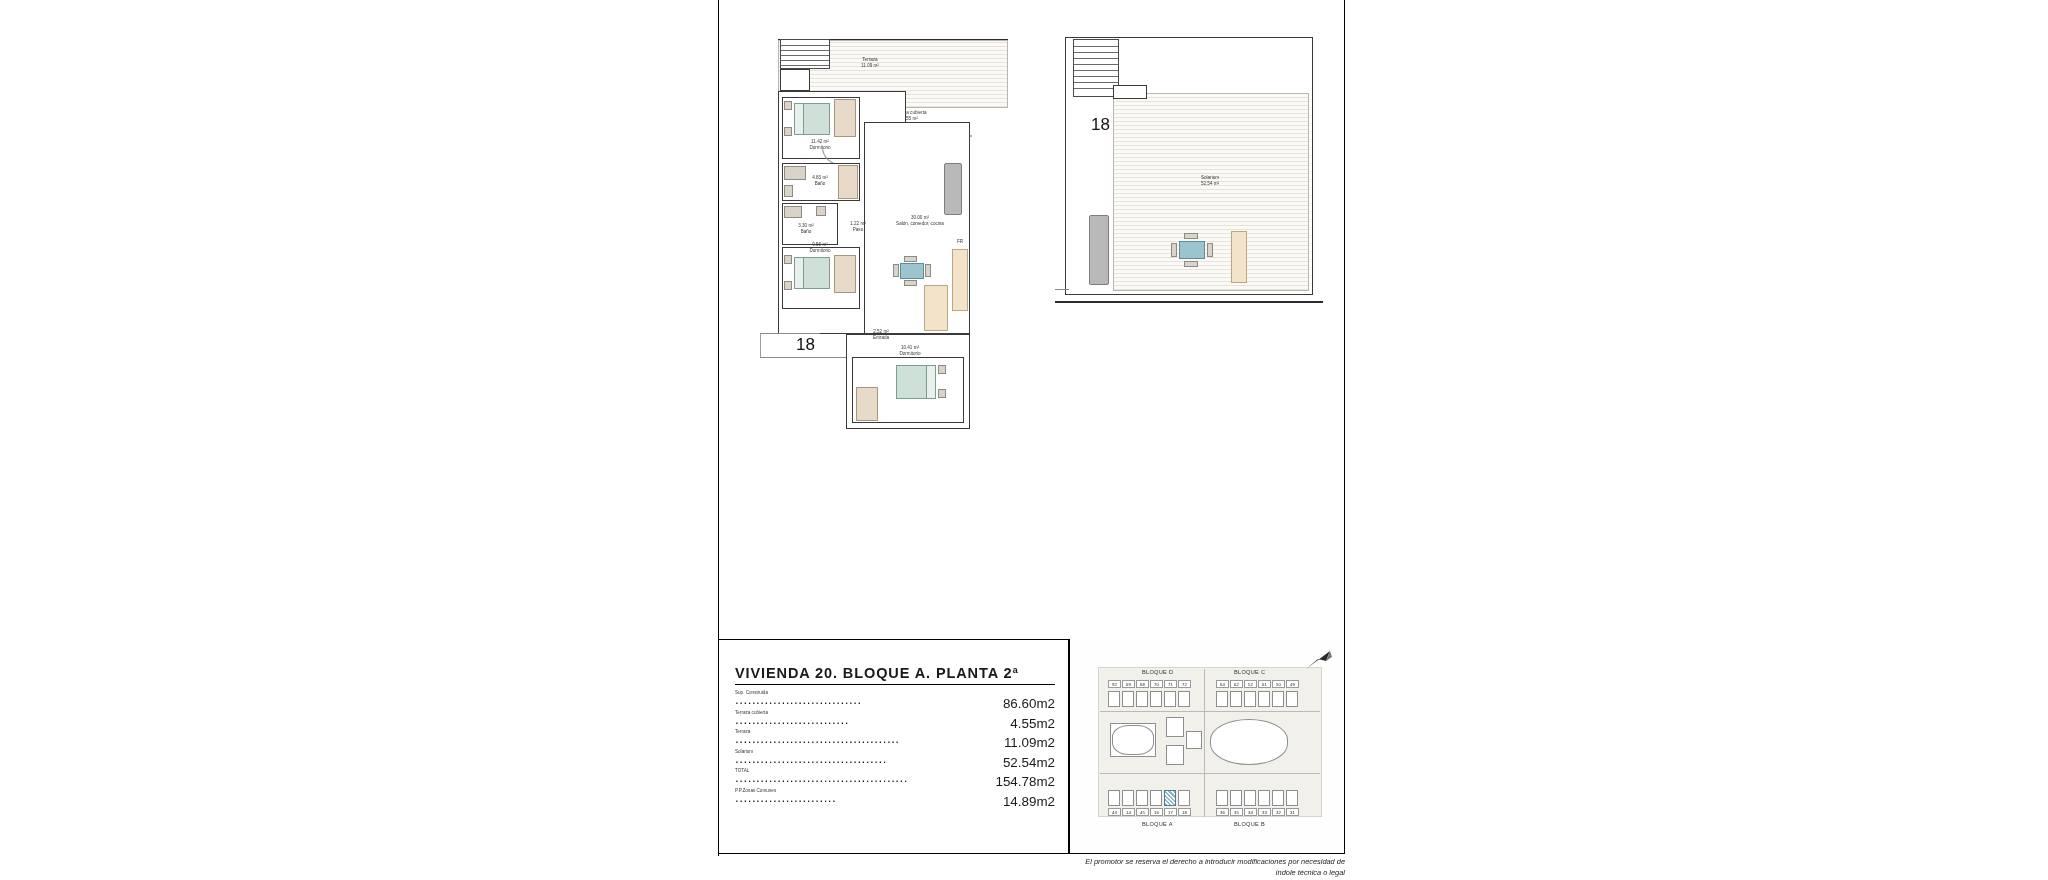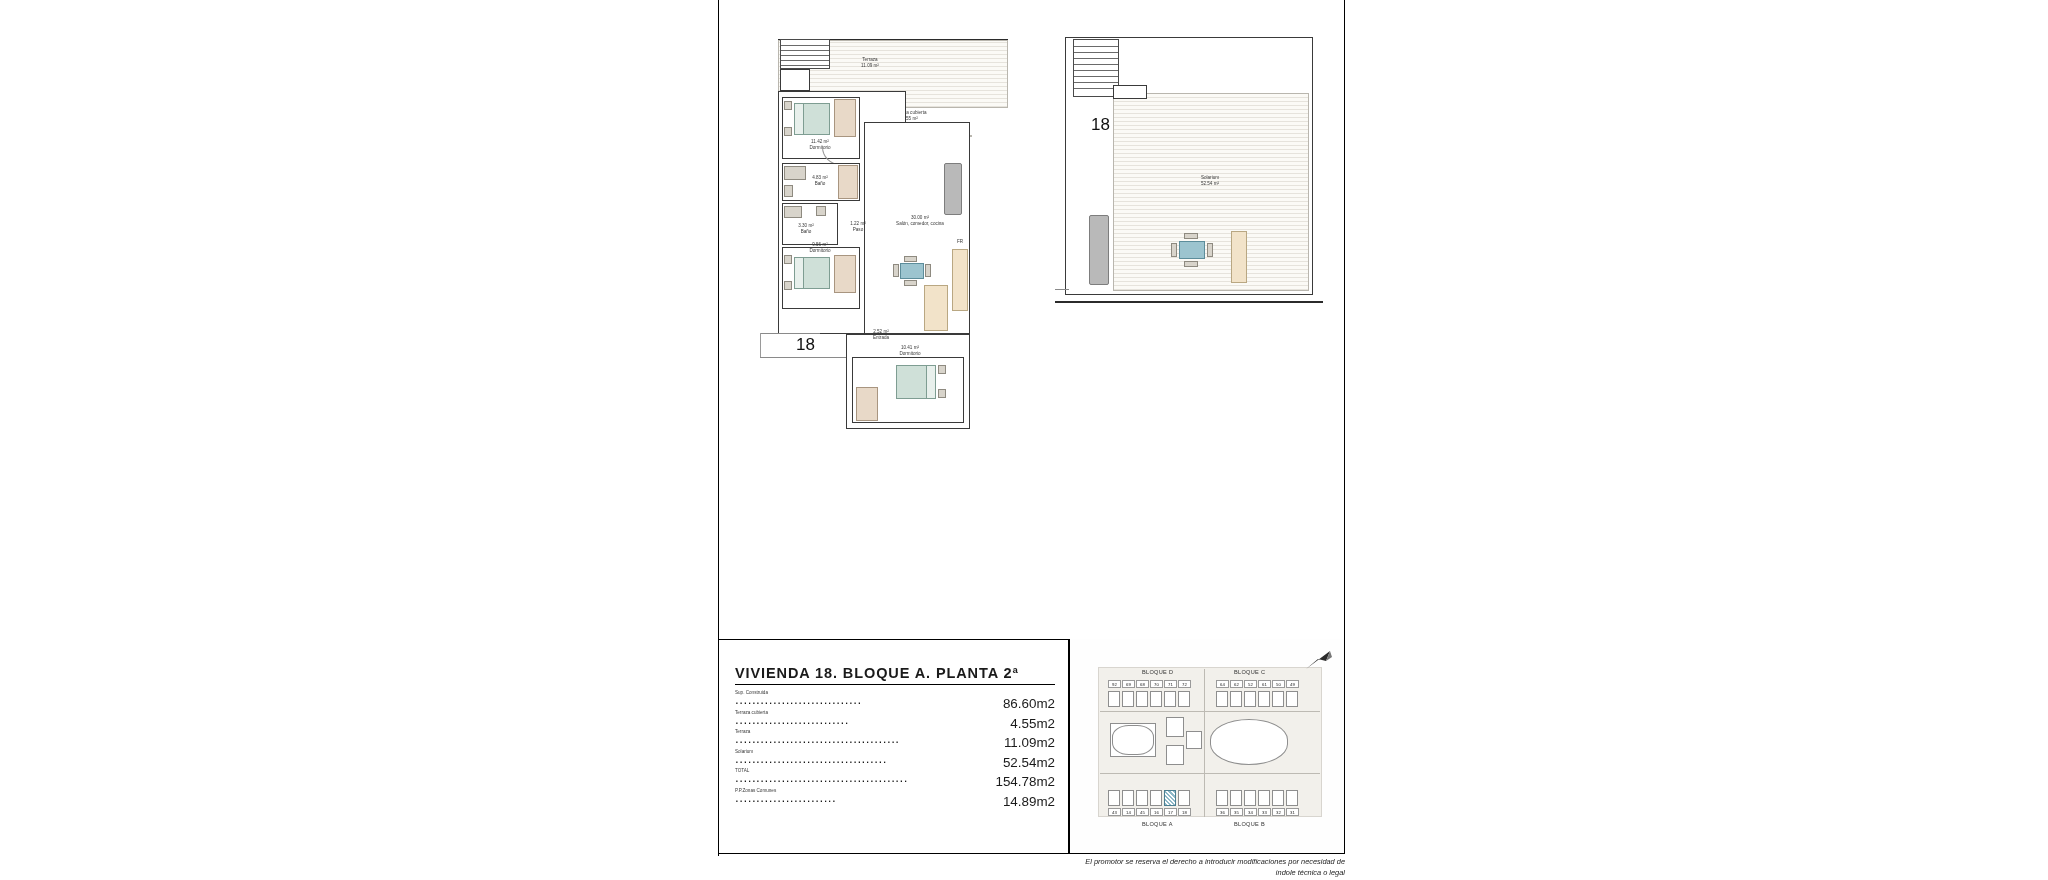--- a/index.html
+++ b/index.html
@@ -441,21 +441,21 @@
     <div class="chair" style="left:129px;top:198px;width:14px;height:6px;"></div>
     <div class="chair" style="left:129px;top:226px;width:14px;height:6px;"></div>
     <div class="kitchen" style="left:176px;top:196px;width:16px;height:52px;"></div>
 
     <div class="thin" style="left:0px;top:266px;width:268px;height:2px;background:#2b2b2b;"></div>
     <div class="thin" style="left:0px;top:254px;width:14px;height:1px;"></div>
   </div>
 
   <div class="titleblock">
     <div class="tb-inner">
-      <div class="tb-title">VIVIENDA 18. BLOQUE A. PLANTA 2ª</div>
+      <div class="tb-title">VIVIENDA 20. BLOQUE A. PLANTA 2ª</div>
       <div class="tb-rule"></div>
 
       <div class="tb-row">
         <span class="lbl">Sup. Construida</span><span class="dots">..............................</span><span class="val">86.60m2</span>
       </div>
       <div class="tb-row">
         <span class="lbl">Terraza cubierta</span><span class="dots">...........................</span><span class="val">4.55m2</span>
       </div>
       <div class="tb-row">
         <span class="lbl">Terraza</span><span class="dots">.......................................</span><span class="val">11.09m2</span>

